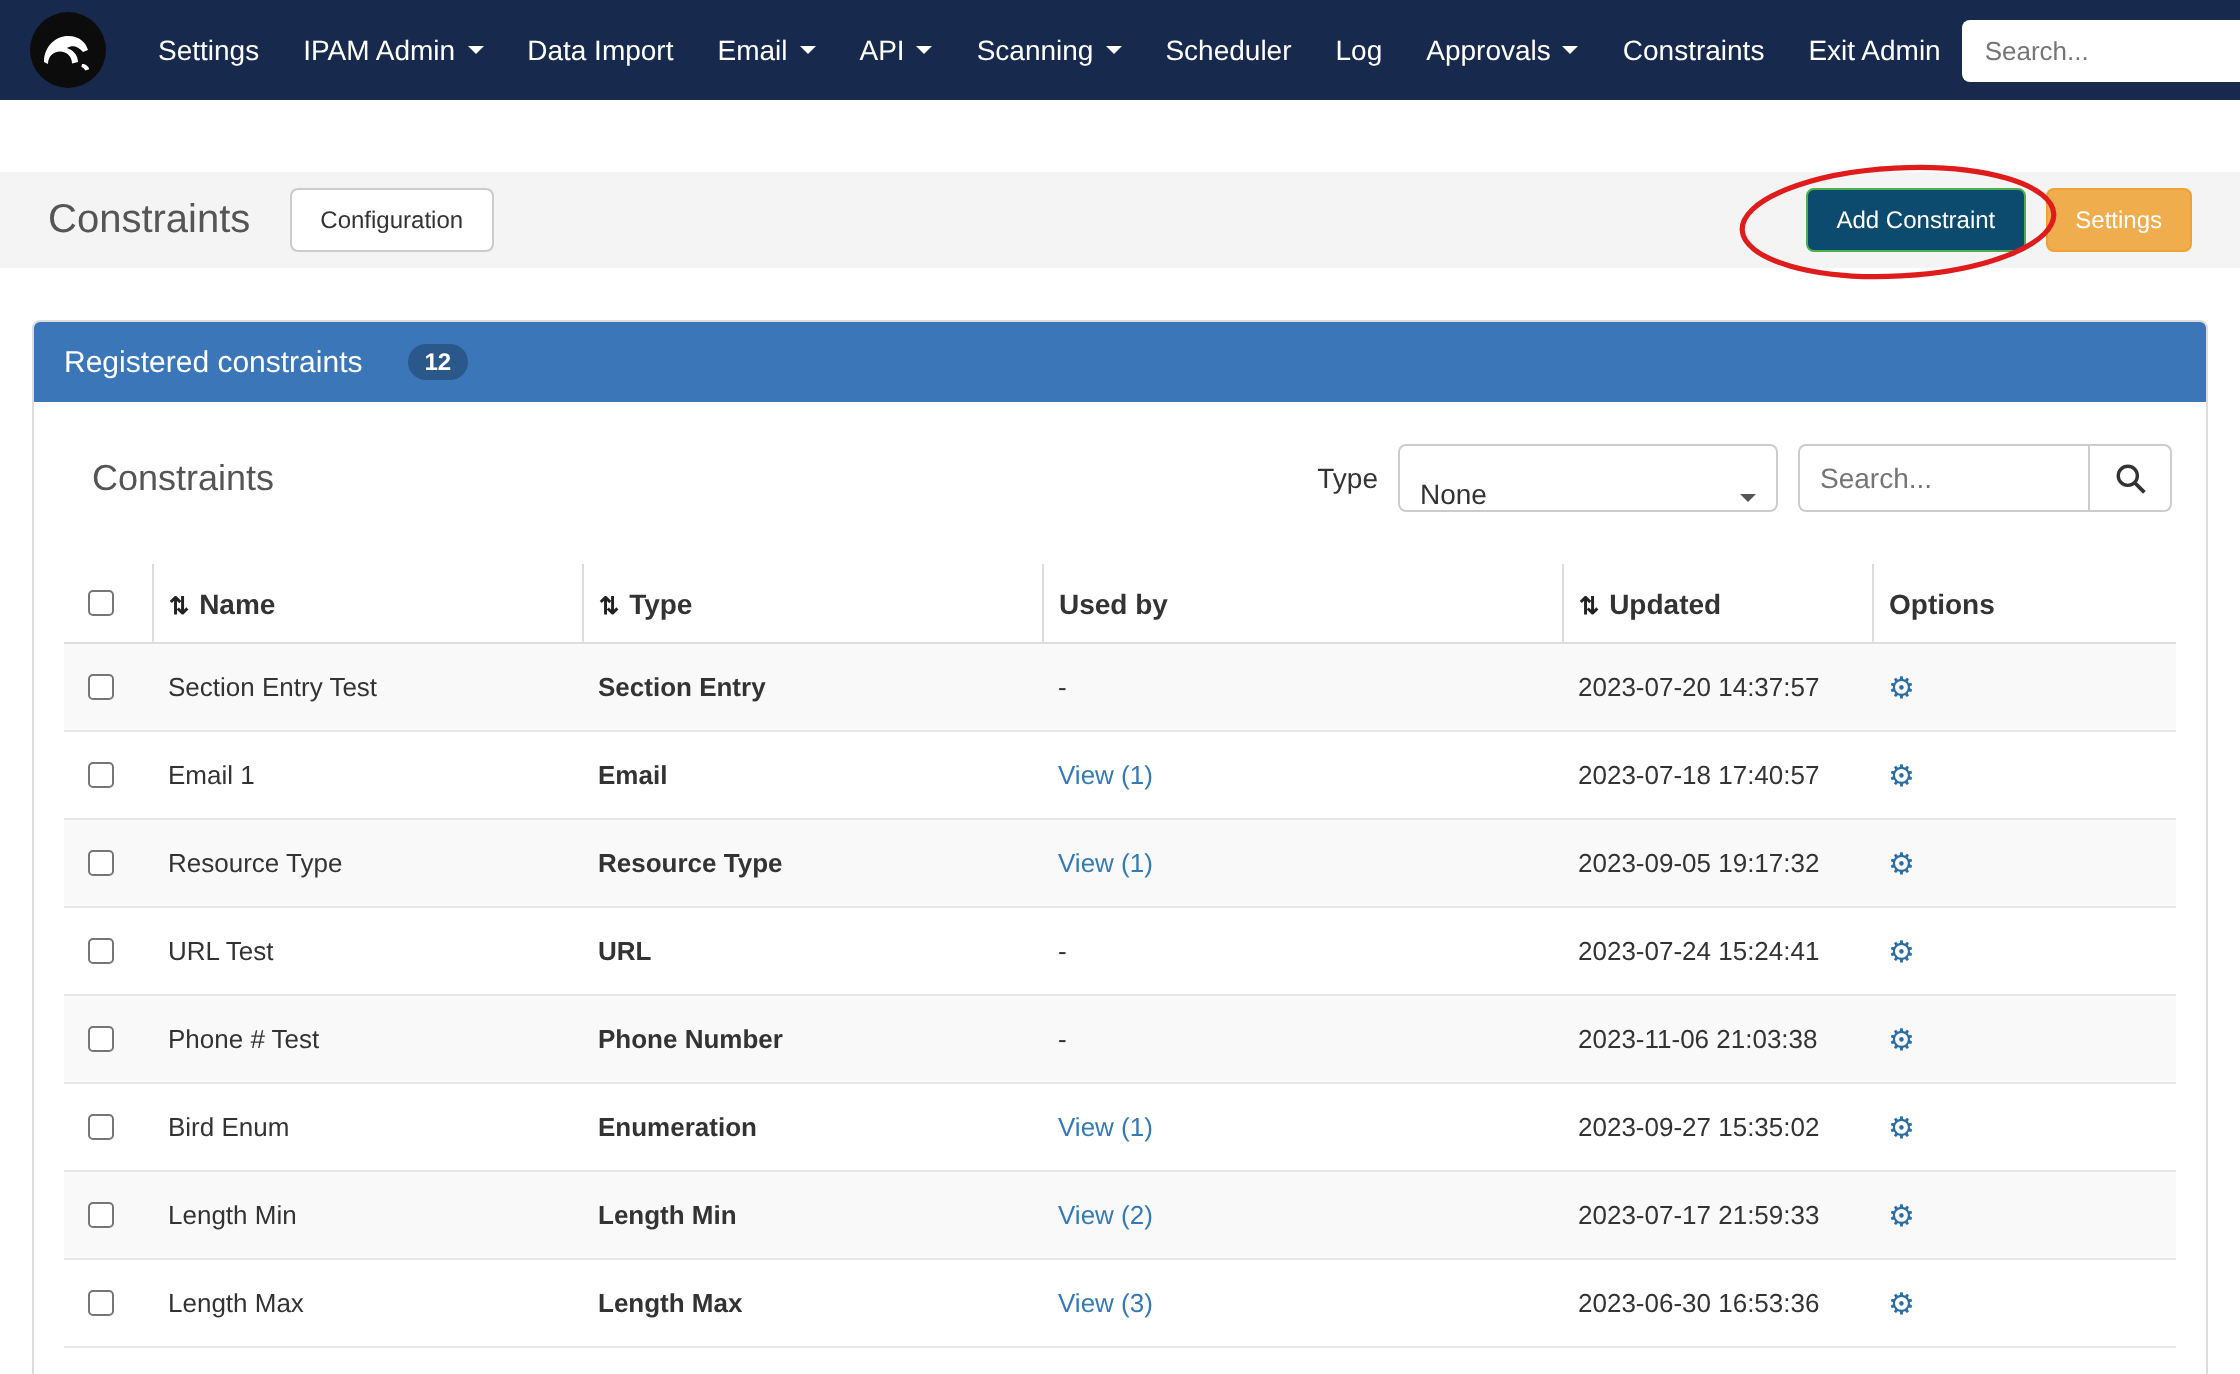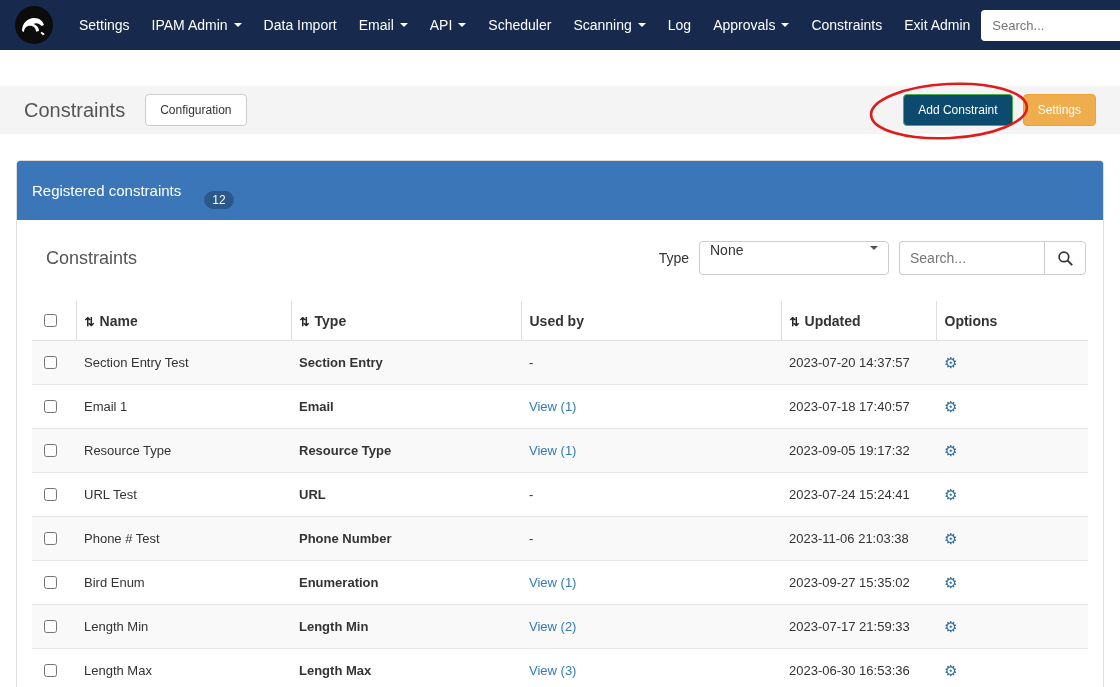--- a/index.html
+++ b/index.html
@@ -51,33 +51,33 @@
     pointer-events:none; z-index:5;
   }
 
   
   .panel { margin:26px 16px 0 16px; border:1px solid #ddd; border-radius:4px; background:#fff; }
   .panel-heading {
     background:#3a76b8; color:#fff; padding:11px 15px; font-size:15px;
     border-radius:3px 3px 0 0; display:flex; align-items:center; gap:23px;
   }
   .badge {
-    background:rgba(0,0,0,0.25); color:#fff; font-size:12px; font-weight:normal;
-    padding:3px 8px; border-radius:10px; line-height:1;margin-top:19px;
+    background:rgba(0,0,0,0.25); color:#fff; font-size:12px; font-weight:bold;
+    padding:3px 8px; border-radius:10px; line-height:1;
   }
   .panel-body { padding:15px; }
 
   
   .toolbar { display:flex; align-items:center; padding:6px 2px 6px 14px; margin-bottom:20px; }
   .toolbar-title { font-size:18px; color:#555; }
   .toolbar-right { margin-left:auto; display:flex; align-items:center; gap:10px; }
   .type-label { font-size:14px; color:#333; }
   .select {
     width:190px; height:34px; border:1px solid #ccc; border-radius:4px; background:#fff;
-    display:flex; align-items:flex-start; justify-content:space-between; padding:0 10px;
+    display:flex; align-items:flex-end; justify-content:space-between; padding:0 10px;
     font-size:14px; color:#333; cursor:pointer;
   }
   .select .tri { border-top-color:#555; }
   .search-group { display:flex; }
   .search-group input {
     width:145px; height:34px; border:1px solid #ccc; border-right:none;
     border-radius:4px 0 0 4px; padding:0 10px; font-size:14px; color:#555; outline:none;
     font-family:"Liberation Sans", sans-serif;
   }
   .search-group button {
@@ -124,25 +124,25 @@
       </span>
       <span class="nav-item">
         <span>Email</span>
         <span class="tri"></span>
       </span>
       <span class="nav-item">
         <span>API</span>
         <span class="tri"></span>
       </span>
       <span class="nav-item">
+        <span>Scanning</span>
+        <span class="tri"></span>
+      </span>
+      <span class="nav-item">
         <span>Scheduler</span>
-      </span>
-      <span class="nav-item">
-        <span>Scanning</span>
-        <span class="tri"></span>
       </span>
       <span class="nav-item">
         <span>Log</span>
       </span>
       <span class="nav-item">
         <span>Approvals</span>
         <span class="tri"></span>
       </span>
       <span class="nav-item">
         <span>Constraints</span>

